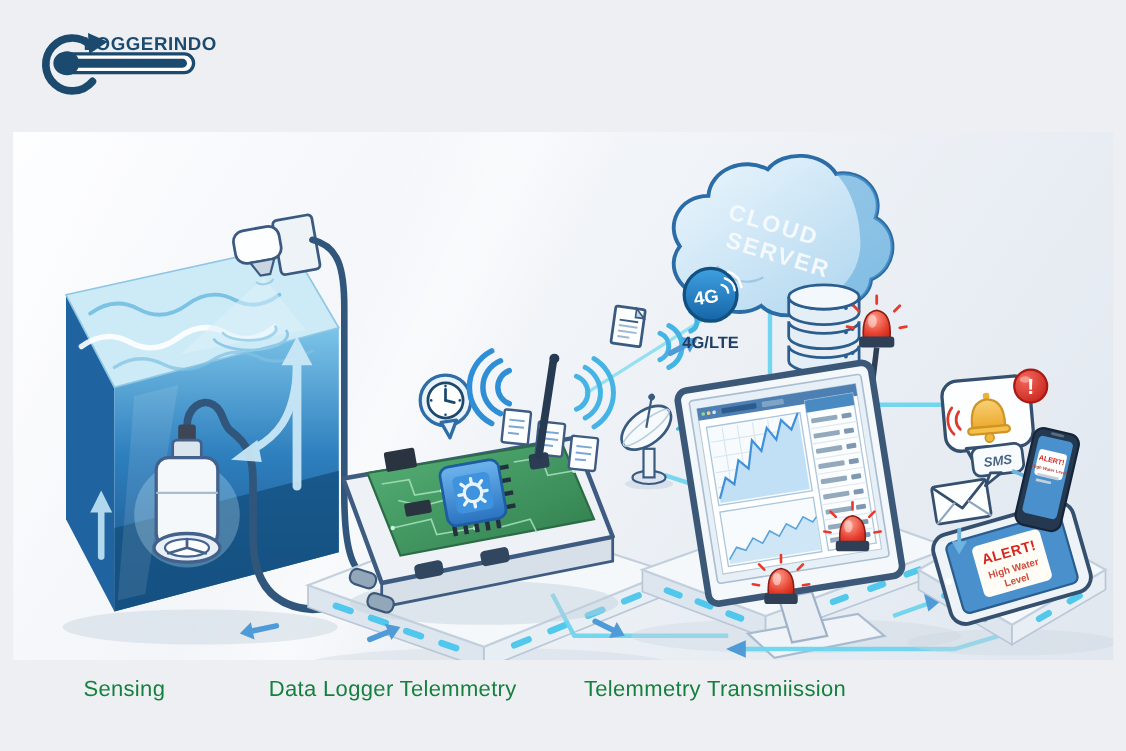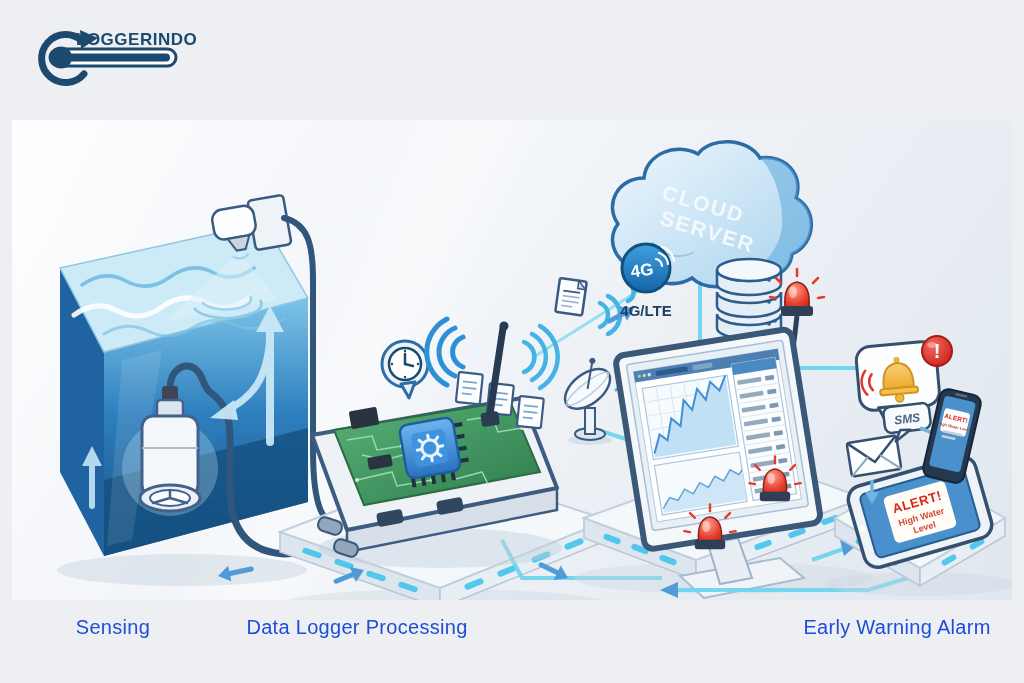--- a/index.html
+++ b/index.html
@@ -13,21 +13,21 @@
     position:absolute;left:12px;top:120px;width:1000px;height:480px;
     background:
       linear-gradient(115deg, rgba(255,255,255,.65) 0%, rgba(255,255,255,0) 18%),
       linear-gradient(115deg, rgba(255,255,255,0) 30%, rgba(255,255,255,.5) 38%, rgba(255,255,255,0) 46%),
       linear-gradient(125deg,#fbfcfe 0%,#f1f4f8 45%,#e0e7ef 100%);
   }
   .scene{position:absolute;left:0;top:0;width:1000px;height:480px;display:block}
   .stage-labels{position:absolute;left:0;top:616px;width:1024px;height:34px}
   .stage-labels span{
     position:absolute;transform:translateX(-50%);
-    font-size:20px;font-weight:500;color:#1d4ed8;letter-spacing:.3px;white-space:nowrap;
+    font-size:20px;font-weight:500;color:#15803d;letter-spacing:.3px;white-space:nowrap;
   }
   .lbl-sensing{left:113px}
   .lbl-processing{left:357px}
   .lbl-telemetry{left:650px}
   .lbl-alarm{left:897px}
 </style>
 </head>
 <body>
 
 <div class="logo-wrap">
@@ -549,15 +549,15 @@
     <text x="0" y="-16" text-anchor="middle" font-size="6.5" font-weight="bold" fill="#d8251d">ALERT!</text>
     <text x="0" y="-8" text-anchor="middle" font-size="4" font-weight="bold" fill="#b0423a">High Water Level</text>
     <rect x="-10" y="-4" width="20" height="2.5" fill="#c3d0da"></rect>
     <rect x="-10" y="1" width="14" height="2.5" fill="#c3d0da"></rect>
   </g>
 </svg>
 </div>
 
 <div class="stage-labels">
   <span class="lbl-sensing">Sensing</span>
-  <span class="lbl-processing">Data Logger Processing</span>
-  <span class="lbl-alarm">Early Warning Alarm</span>
+  <span class="lbl-processing">Data Logger Telemmetry</span>
+  <span class="lbl-telemetry">Telemmetry Transmiission</span>
 </div>
 
 </body></html>

